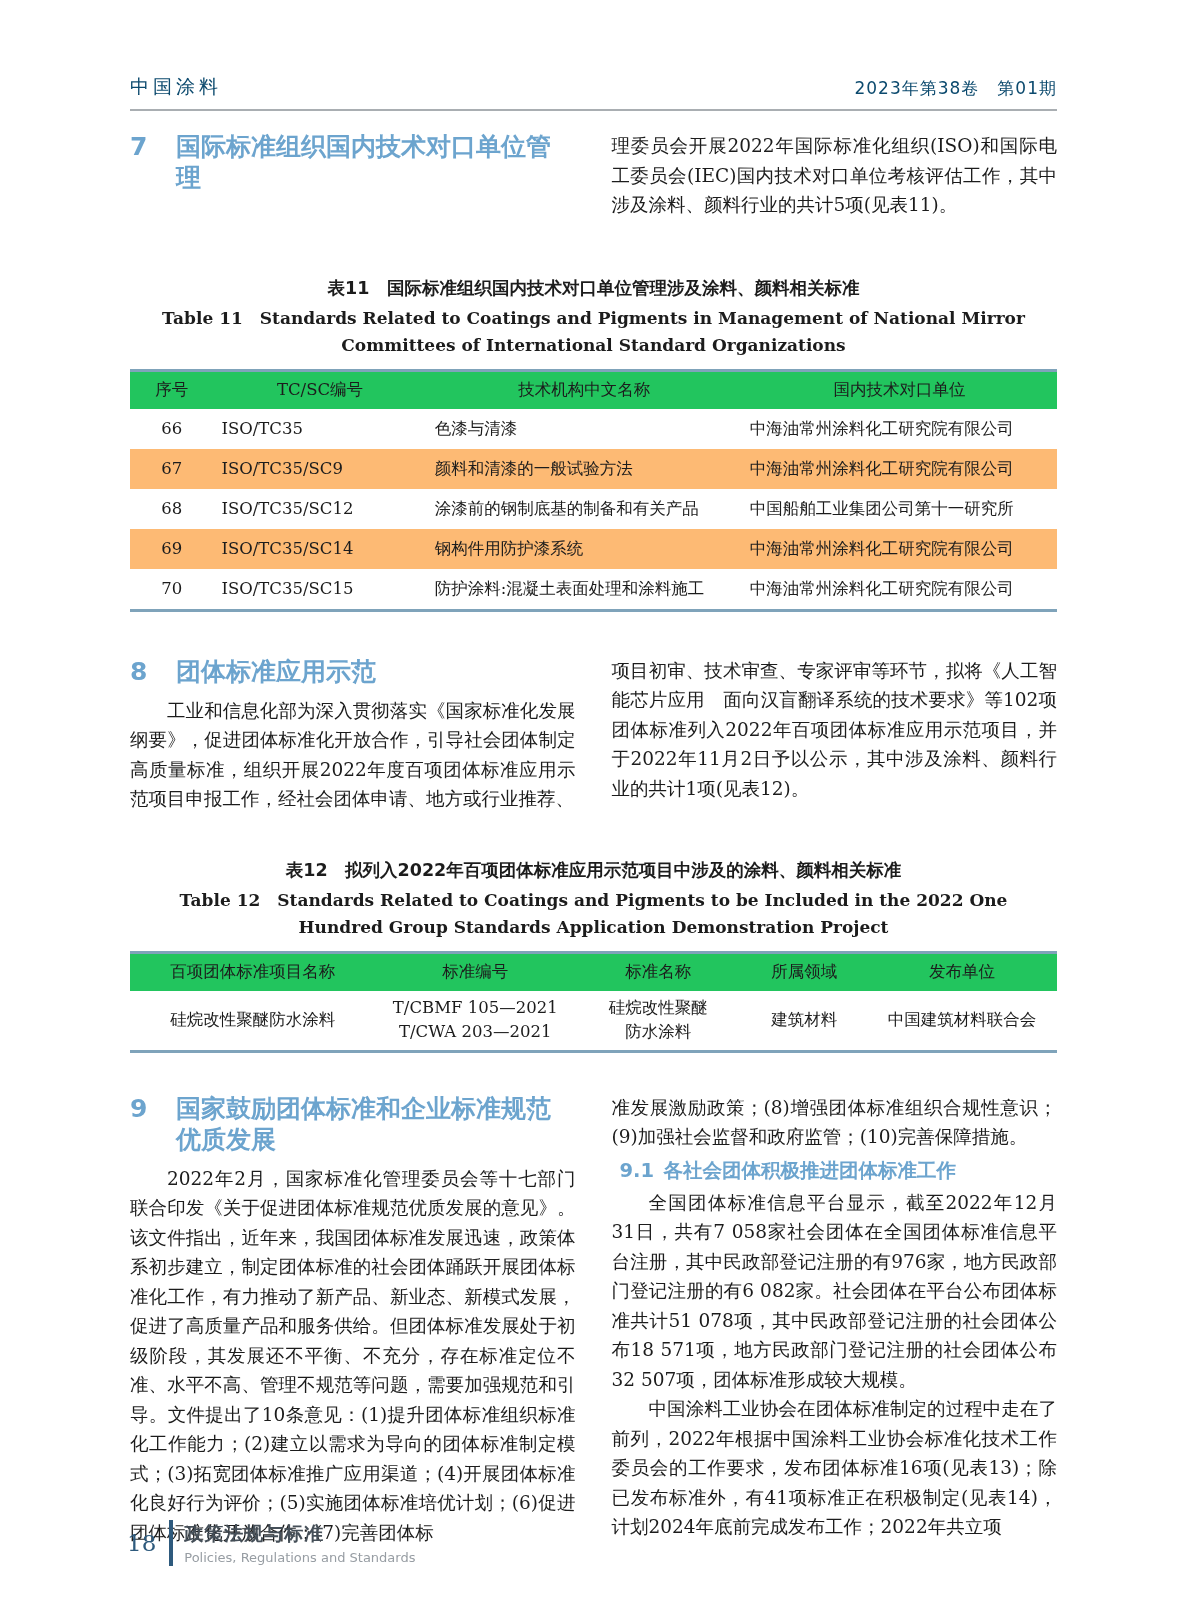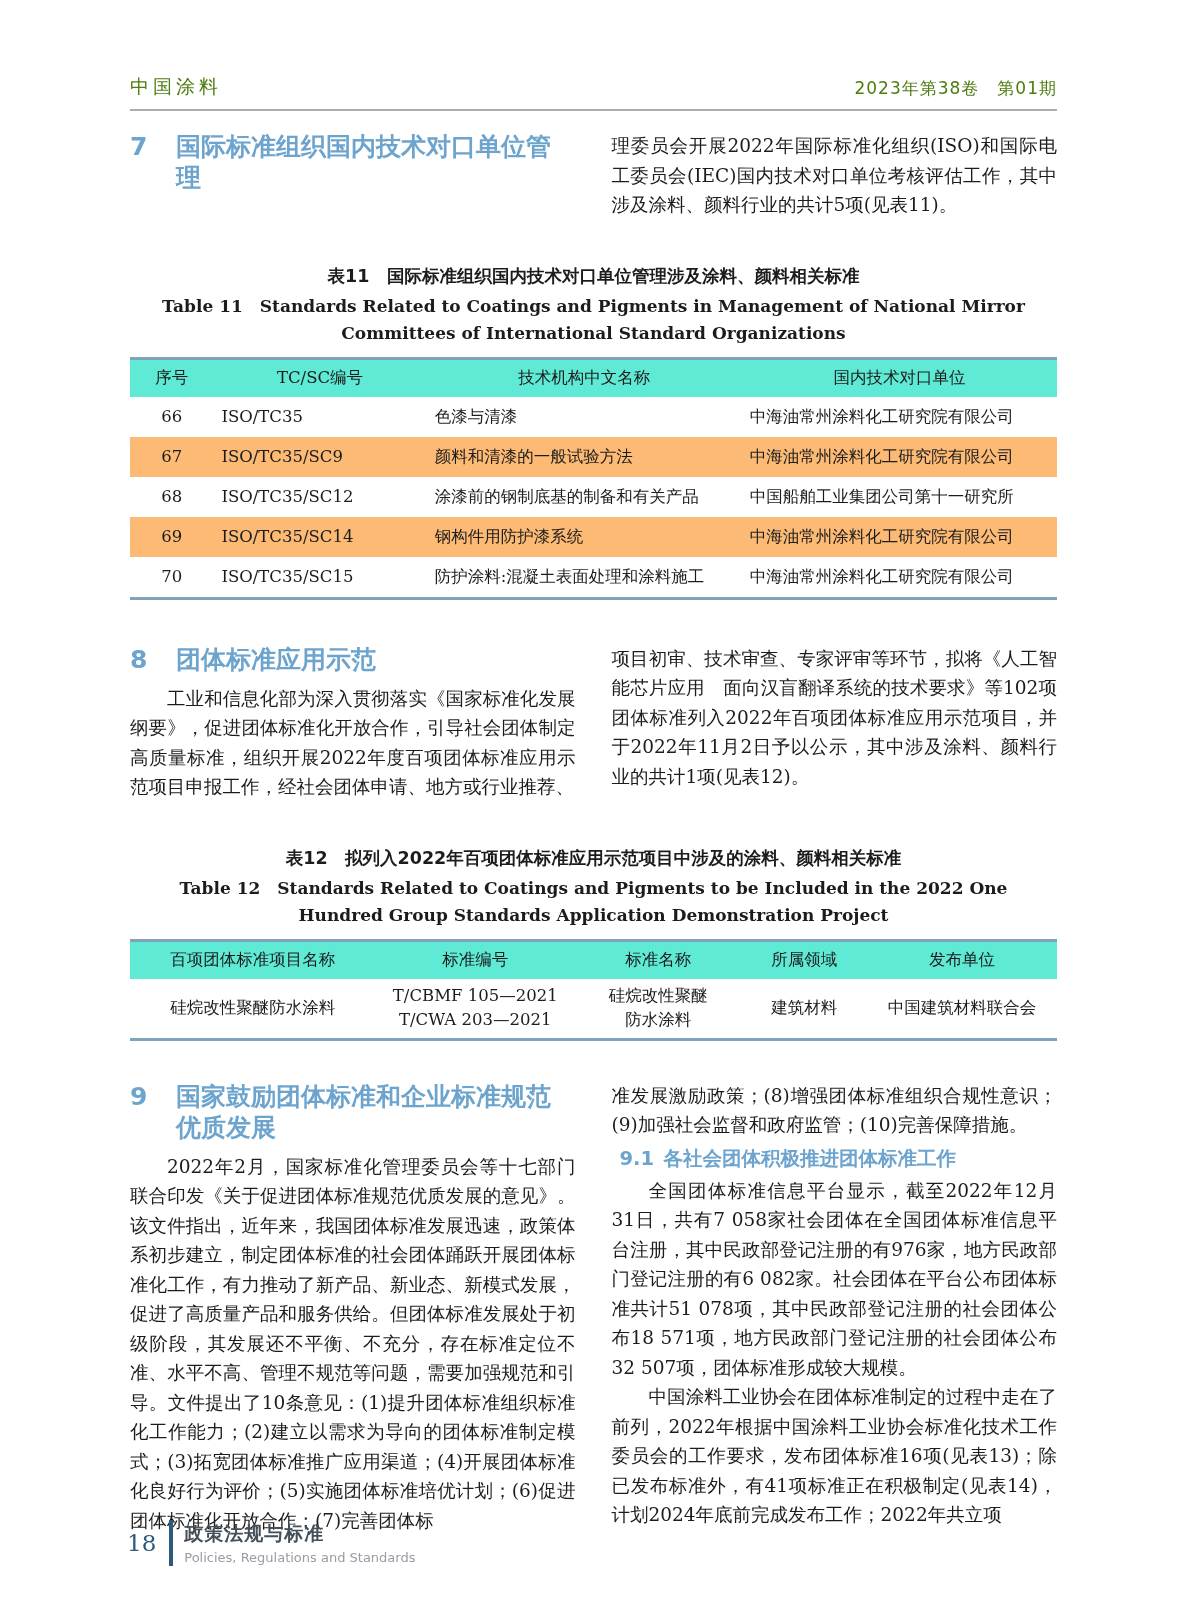--- a/index.html
+++ b/index.html
@@ -5,21 +5,21 @@
   html,body { margin:0; padding:0; background:#ffffff; }
   .page {
     position:relative; width:1187px; height:1600px; margin:0 auto;
     background:#ffffff; box-sizing:border-box; padding:0 130px;
     font-family:"DejaVu Serif","Liberation Serif",serif; color:#1c1c1c;
     overflow:hidden;
   }
   
   .page-header {
     margin-top:74px; display:flex; justify-content:space-between; align-items:flex-end;
-    border-bottom:2px solid #a9aeb2; padding-bottom:9px; color:#4d7c0f;
+    border-bottom:2px solid #a9aeb2; padding-bottom:9px; color:#0c4a6e;
   }
   .journal-name { font-family:"DejaVu Sans","Liberation Sans",sans-serif; font-size:19px; letter-spacing:4px; }
   .issue-info  { font-family:"DejaVu Sans","Liberation Sans",sans-serif; font-size:17px; letter-spacing:1px; }
 
   
   .two-col { display:flex; gap:36px; }
   .col { flex:1; min-width:0; }
 
   
   .sec-heading {
@@ -42,31 +42,31 @@
   .tbl-block { }
   .cap-zh {
     text-align:center; font-family:"DejaVu Sans","Liberation Sans",sans-serif;
     font-weight:bold; font-size:17.5px; margin:0 0 5px 0;
   }
   .cap-en {
     text-align:center; font-weight:bold; font-size:17px; line-height:27px; margin:0 auto 10px auto;
   }
   table { width:100%; border-collapse:collapse; font-size:16.5px;
           border-top:3px solid #7fa3ba; border-bottom:3px solid #7fa3ba; }
-  thead th { background:#5eead4; font-weight:normal; height:35px; text-align:center; }
+  thead th { background:#22c55e; font-weight:normal; height:35px; text-align:center; }
   tbody td { height:38px; }
   .alt td { background:#fdba74; }
   .ta-c { text-align:center; }
   .ta-l { text-align:left; padding-left:8px; }
   .pre { white-space:pre-line; line-height:24px; }
   #table12 tbody td { height:57px; }
 
   
   .sec7 { margin-top:20px; }
-  .t11  { margin-top:44px; }
+  .t11  { margin-top:56px; }
   .sec8 { margin-top:44px; }
   .t12  { margin-top:44px; }
   .sec9 { margin-top:40px; }
 
   
   .page-footer { position:absolute; left:127px; bottom:34px; display:flex; align-items:center; }
   .page-num { font-size:23px; color:#2e5a7d; margin-right:13px; }
   .footer-bar { width:4px; height:46px; background:#2e5a7d; margin-right:11px; flex:none; }
   .footer-zh { font-family:"DejaVu Sans","Liberation Sans",sans-serif; font-weight:bold;
                font-size:19px; color:#454f58; letter-spacing:1px; }

